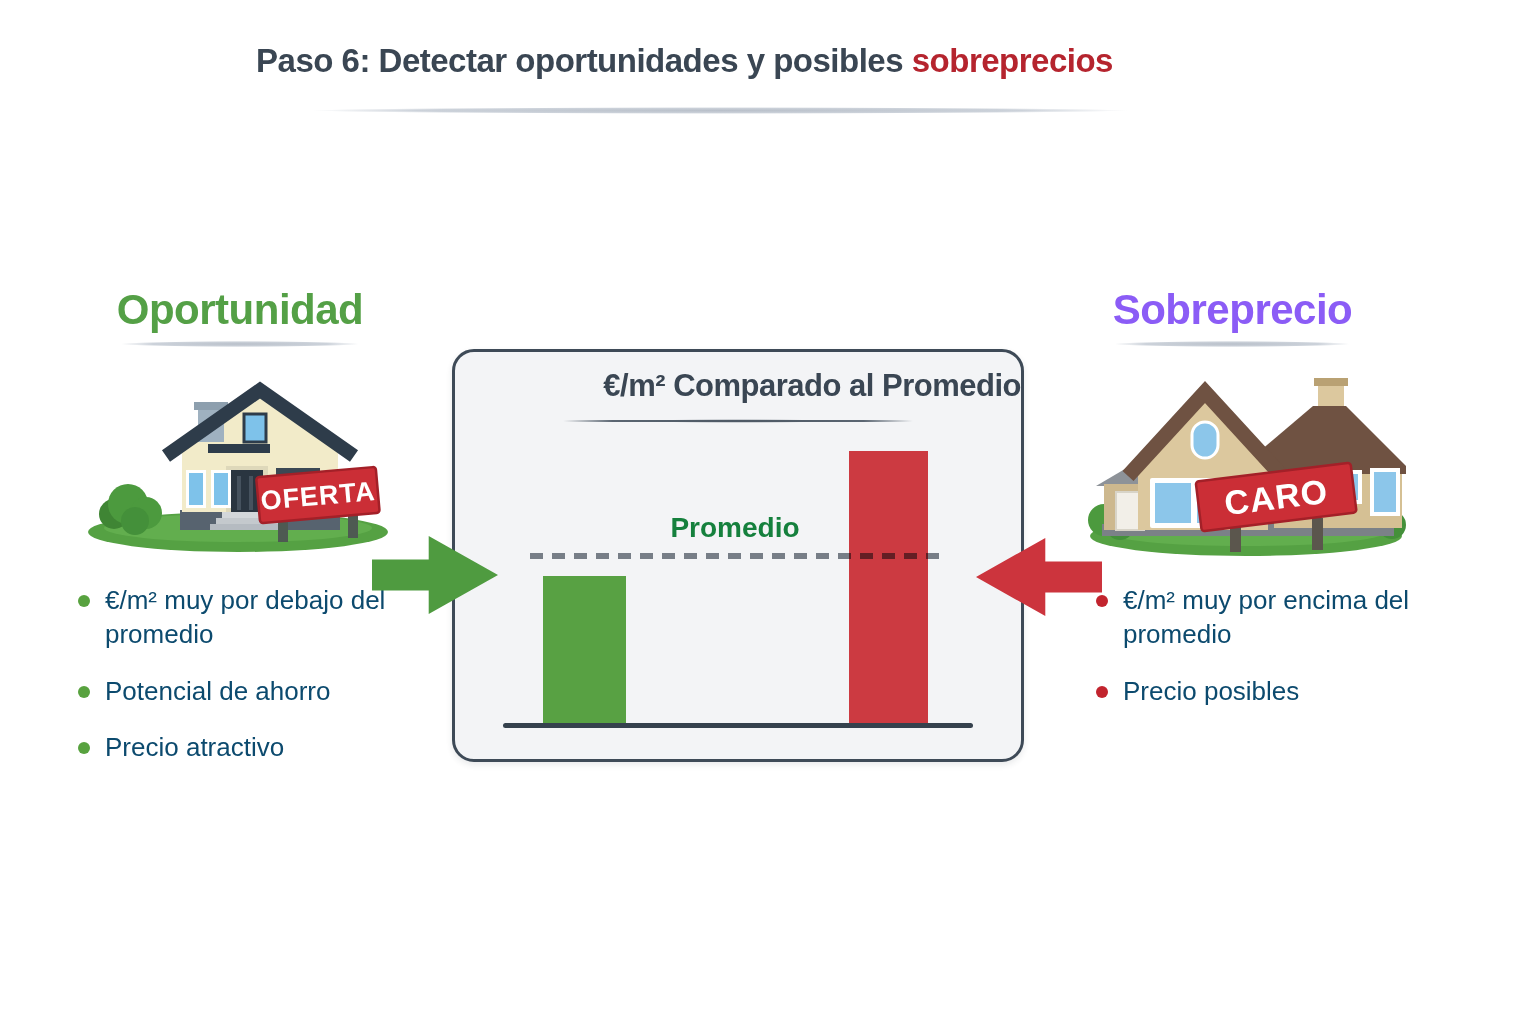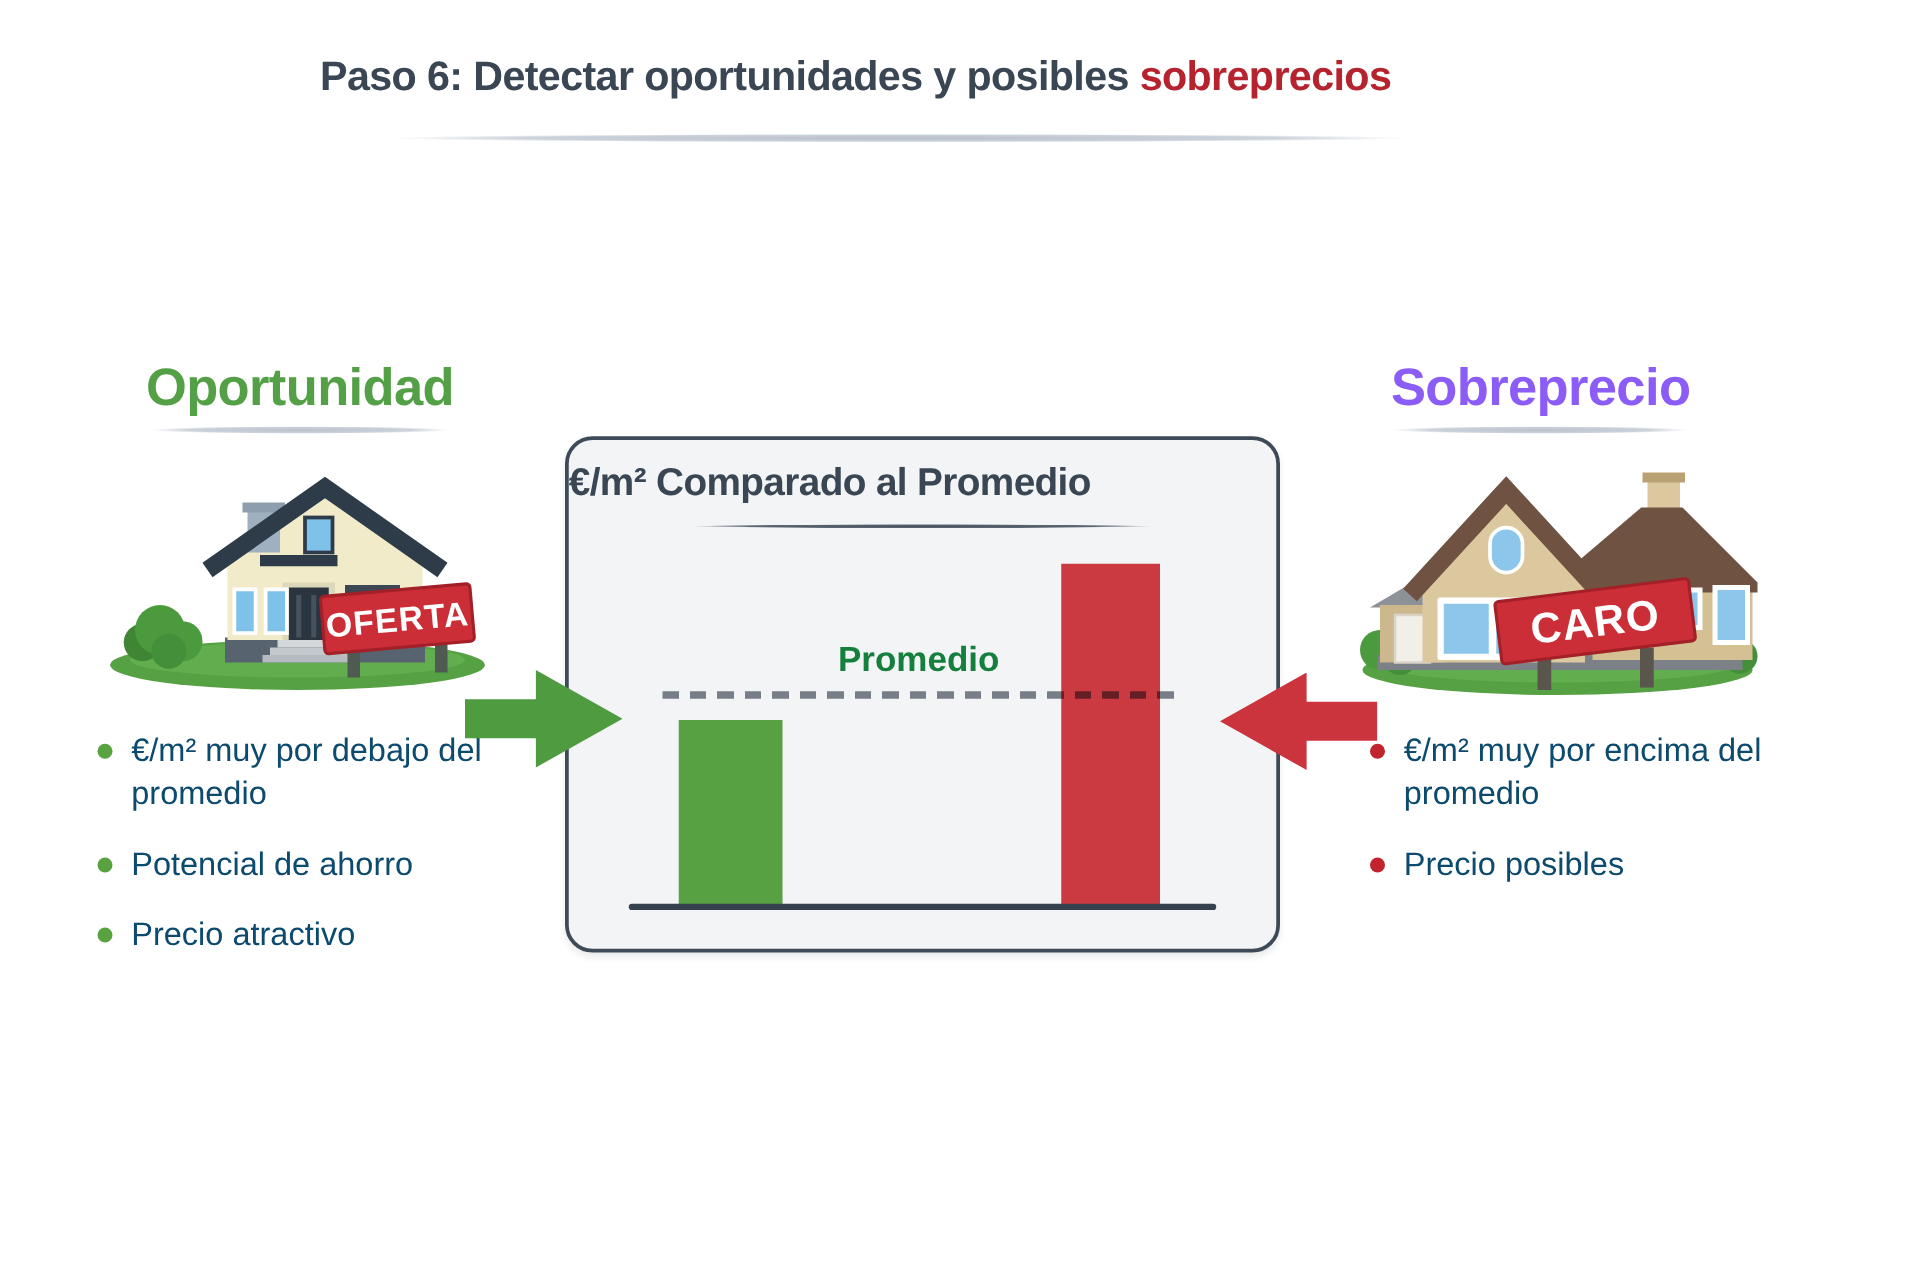--- a/index.html
+++ b/index.html
@@ -25,21 +25,21 @@
   
   .house { position:absolute; }
   .house-left  { left:80px;  top:380px; width:320px; height:180px; }
   .house-right { left:1078px; top:372px; width:330px; height:190px; }
   .sign-text { font-weight:bold; fill:#ffffff; font-family:"Liberation Sans", sans-serif; }
 
   
   .chart-box { position:absolute; left:452px; top:349px; width:572px; height:413px;
                background:#f3f4f6; border:3px solid #3e4a57; border-radius:22px;
                box-shadow:0 3px 6px rgba(40,50,60,0.10); z-index:1; }
-  .chart-title { position:absolute; left:0; top:16px; width:100%; text-align:left;
+  .chart-title { position:absolute; left:0; top:16px; width:100%; text-align:right;
                  font-size:31px; font-weight:bold; letter-spacing:-0.5px; color:#3a4653; }
   .chart-title-underline { position:absolute; left:53px; top:67px; width:460px; height:4px; border-radius:50%;
                  background:radial-gradient(50% 50% at 50% 50%, #47525e 0%, #5b6672 60%, rgba(243,244,246,0) 80%); }
   .promedio-label { position:absolute; left:195px; top:160px; width:170px; text-align:center;
                  font-size:28px; font-weight:bold; color:#15803d; z-index:4; }
   .dashed-line { position:absolute; left:75px; top:201px; width:412px; height:6px; z-index:3;
                  background:repeating-linear-gradient(to right, #7d848c 0 13px, transparent 13px 22px);
                  mix-blend-mode:multiply; }
   .chart-bar { position:absolute; bottom:34px; z-index:2; }
   .bar-green { left:88px;  width:83px; }

